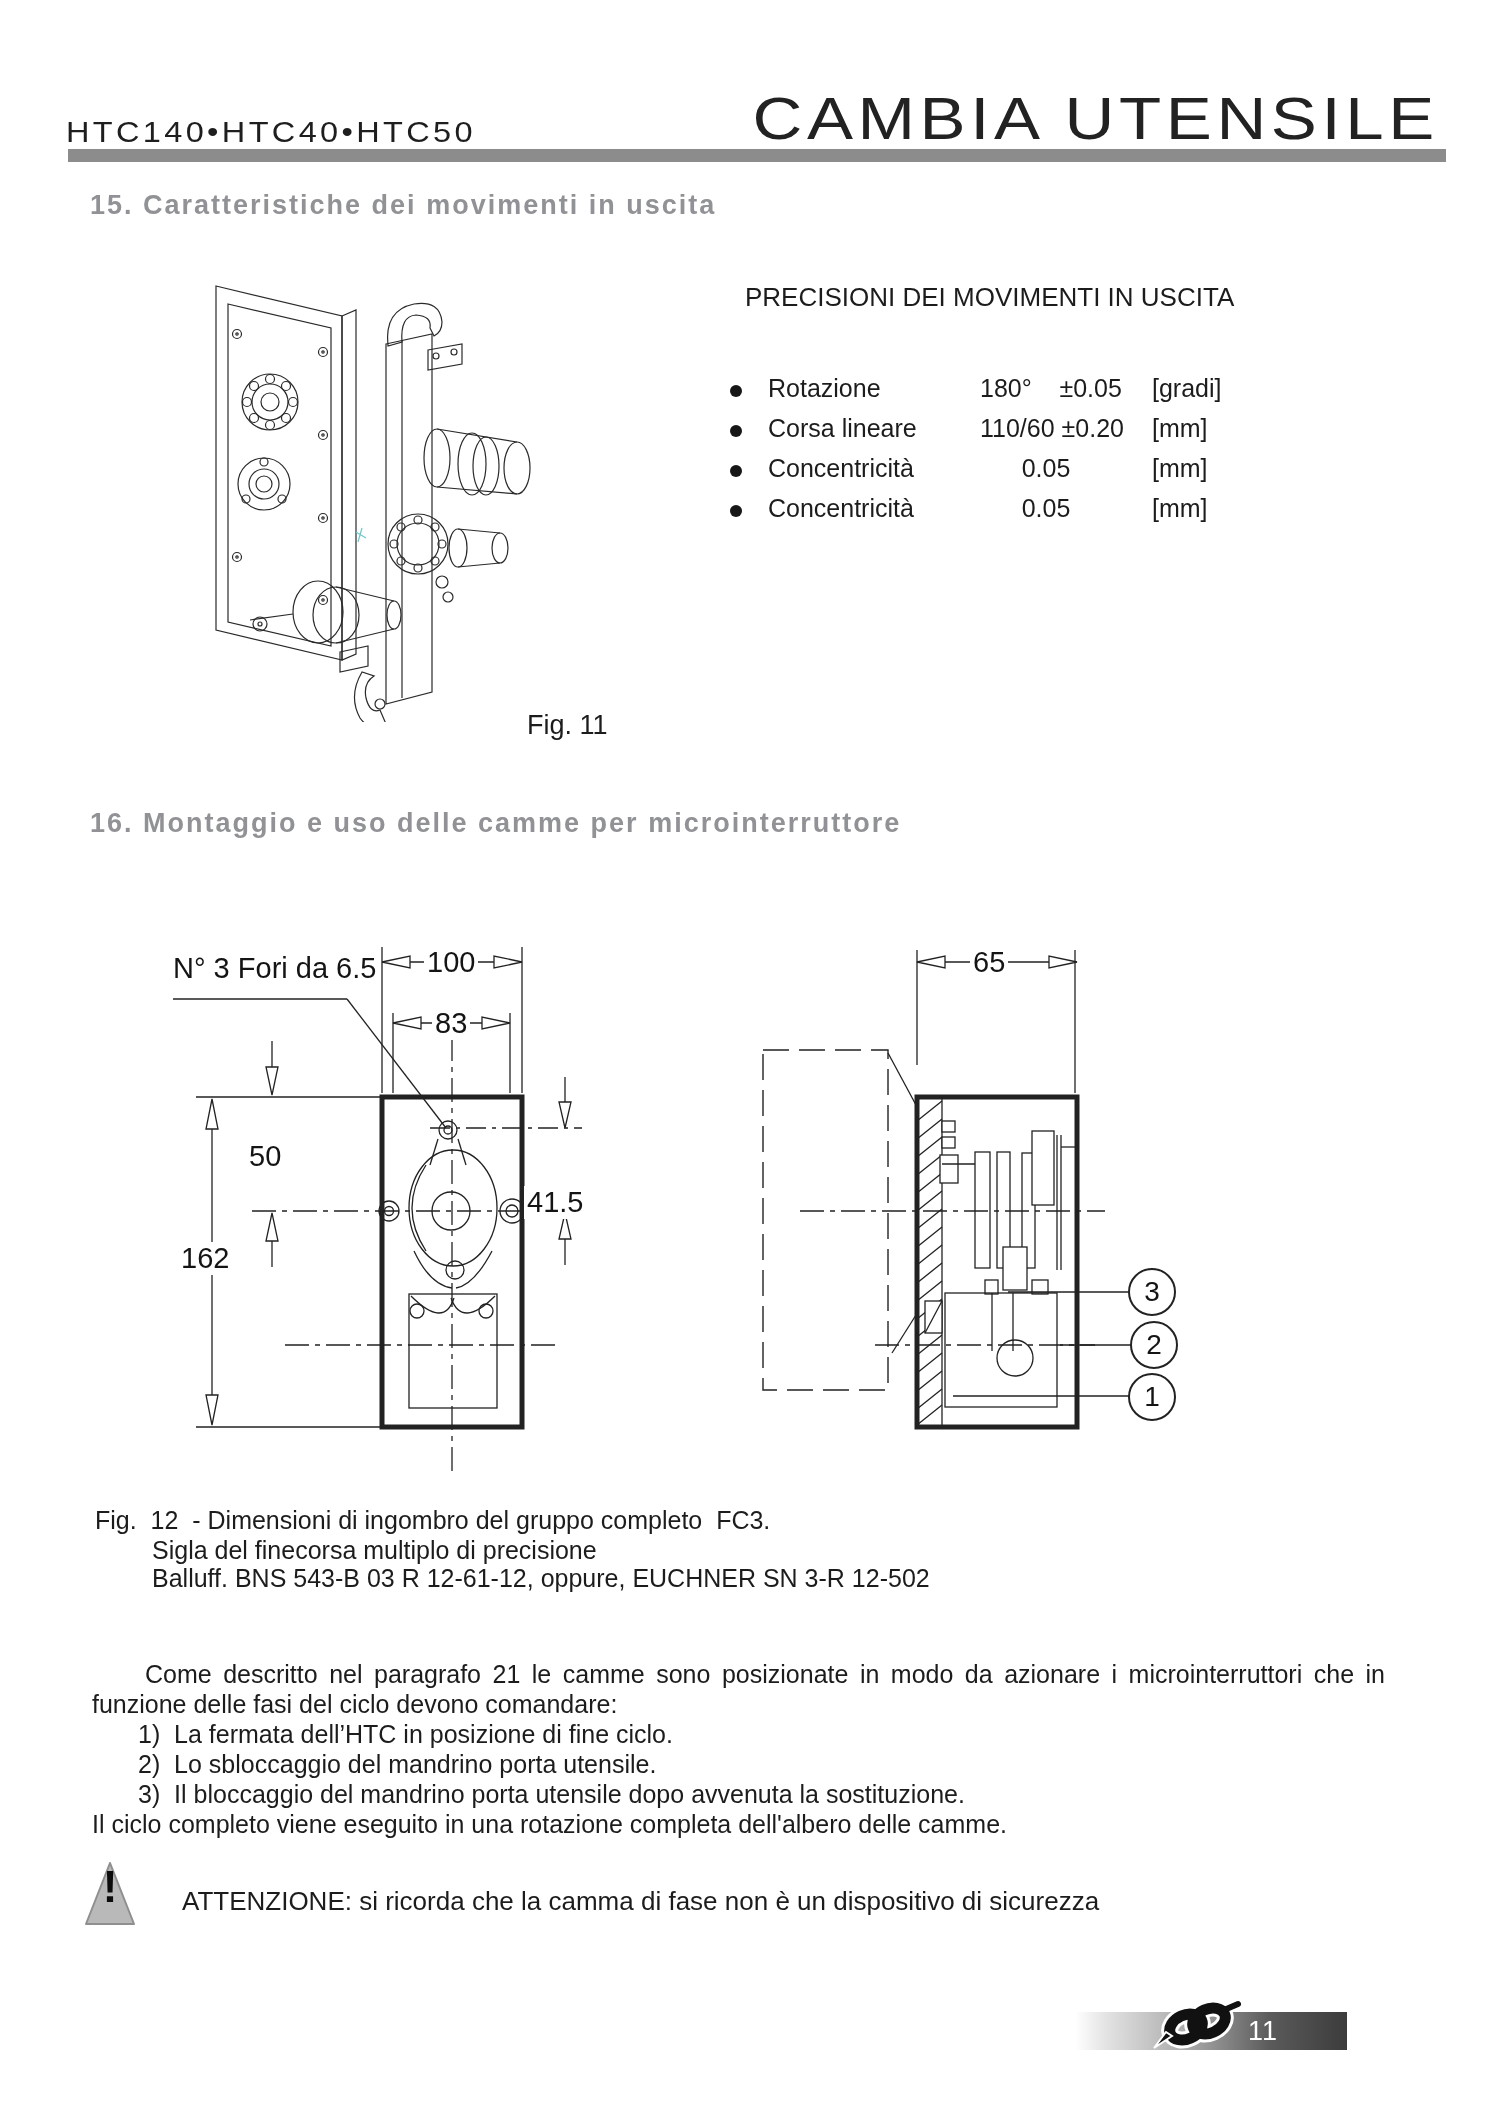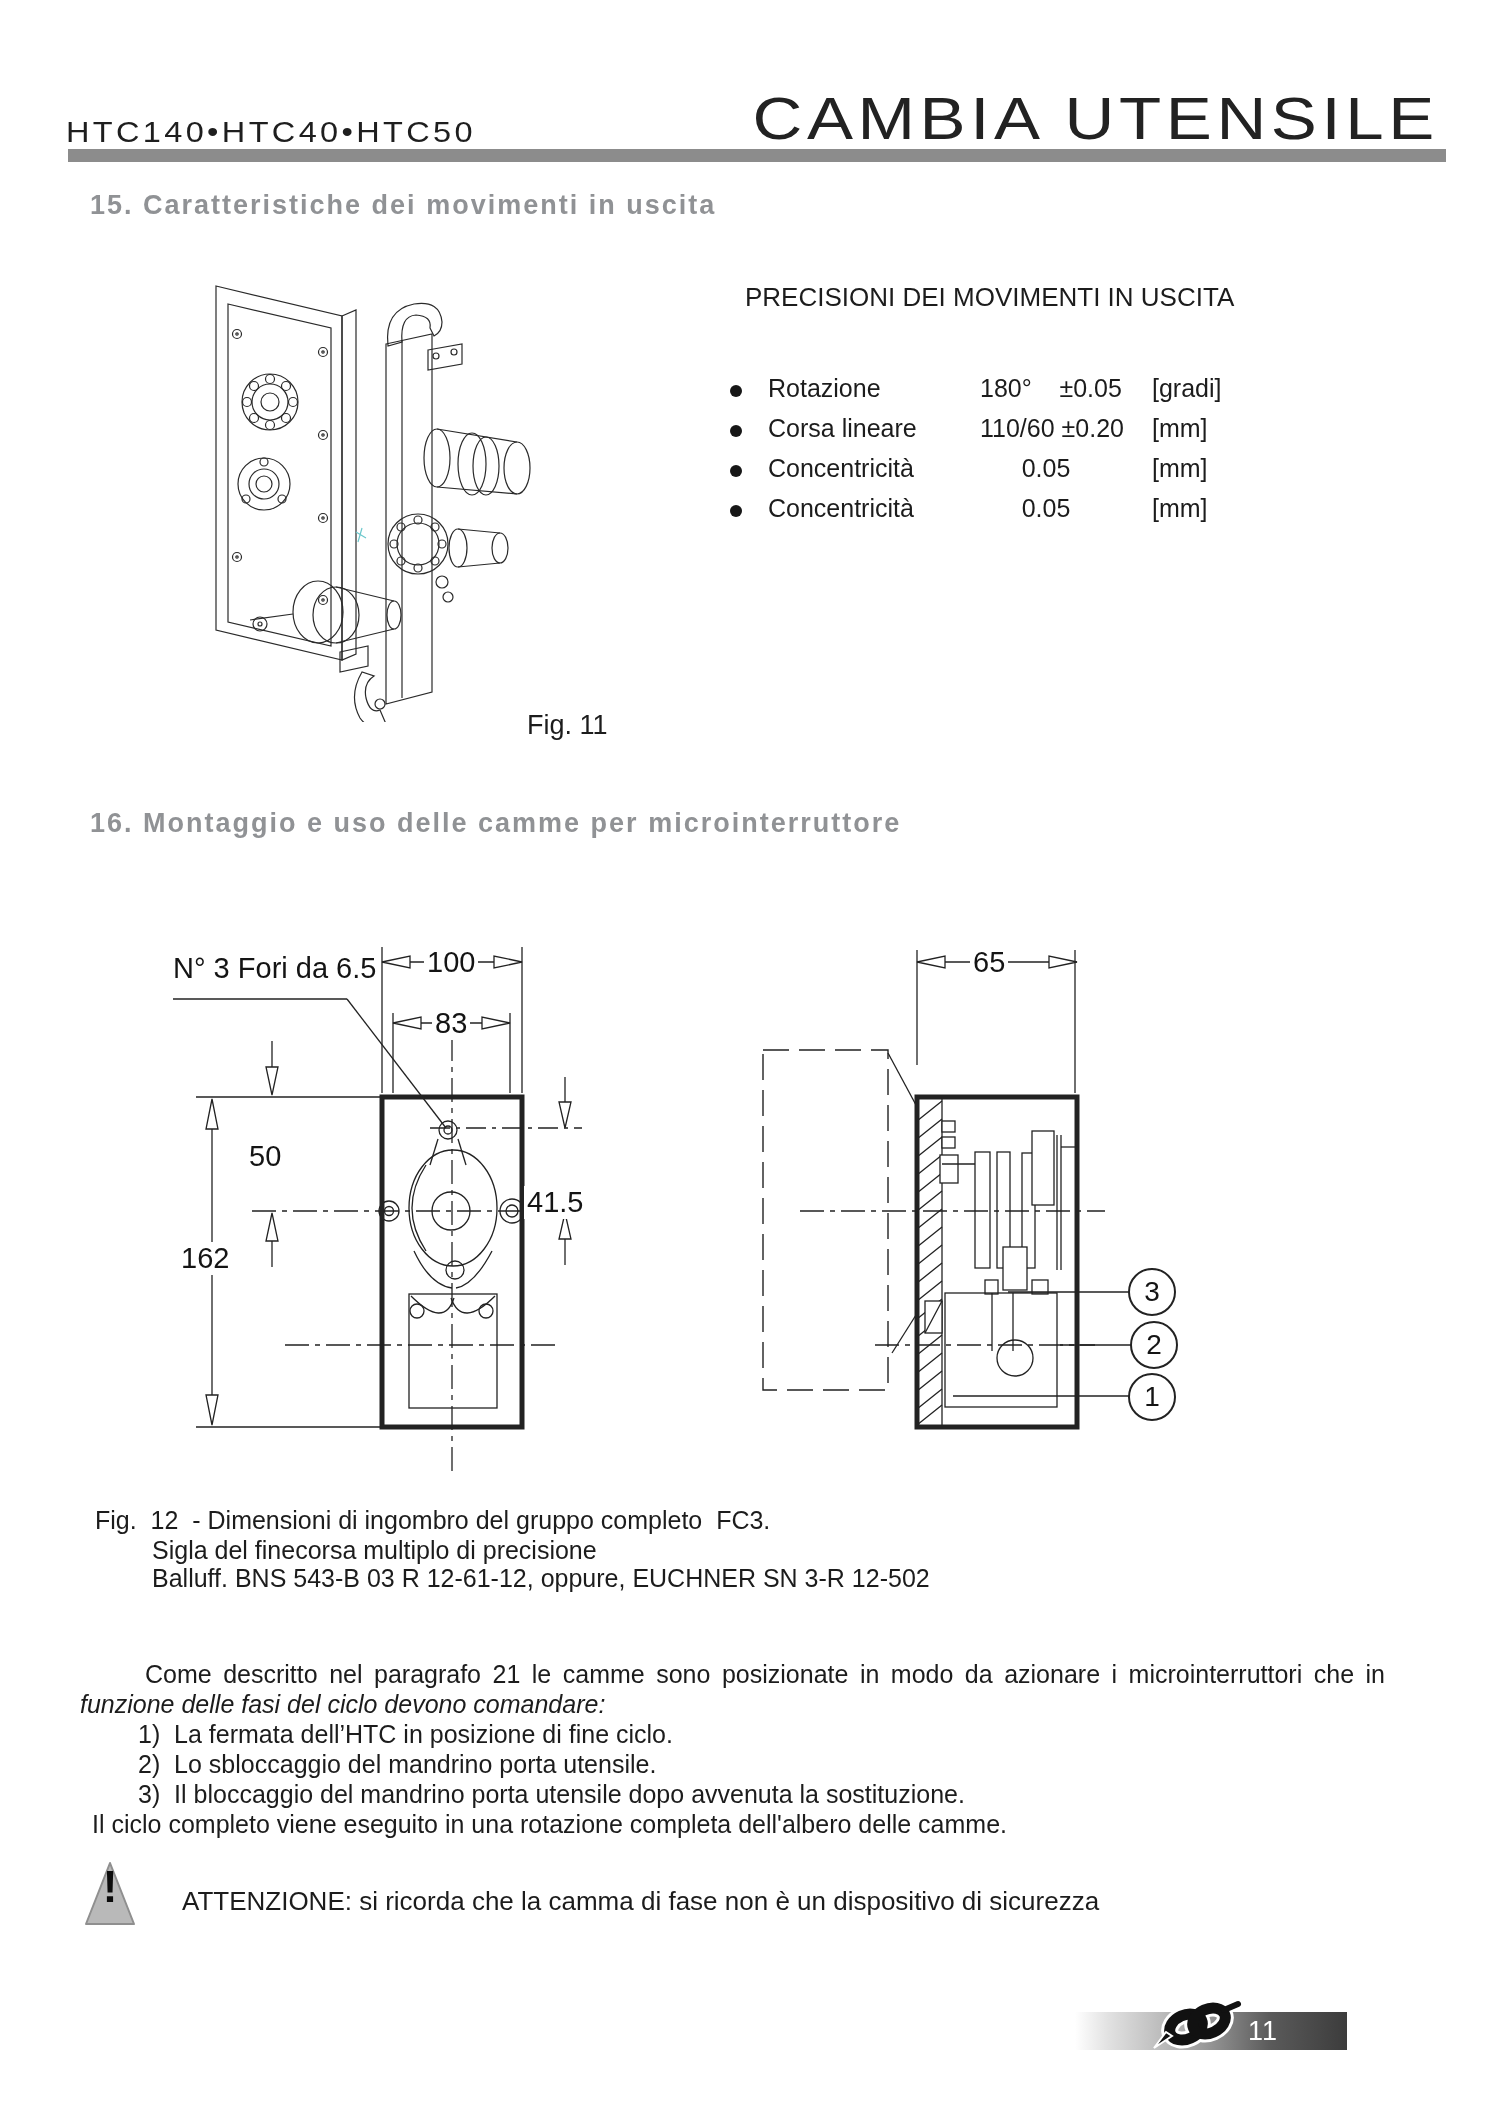--- a/index.html
+++ b/index.html
@@ -306,21 +306,21 @@
   <span class="dim" style="left:524px;top:1158px;margin-top:28px;">41.5</span>
   <span class="co" style="left:1129px;top:1276px;">3</span>
   <span class="co" style="left:1131px;top:1329px;">2</span>
   <span class="co" style="left:1129px;top:1381px;">1</span>
 
   <div class="abs cap pre" style="left:95px;top:1506px;">Fig.  12  - Dimensioni di ingombro del gruppo completo  FC3.</div>
   <div class="abs cap" style="left:152px;top:1536px;">Sigla del finecorsa multiplo di precisione</div>
   <div class="abs cap" style="left:152px;top:1564px;">Balluff. BNS 543-B 03 R 12-61-12, oppure, EUCHNER SN 3-R 12-502</div>
 
   <div class="abs body-line justify" style="left:145px;top:1660px;width:1240px;">Come descritto nel paragrafo 21 le camme sono posizionate in modo da azionare i microinterruttori che in</div>
-  <div class="abs body-line" style="left:80px;top:1690px;font-style:italic;">funzione delle fasi del ciclo devono comandare:</div>
+  <div class="abs body-line" style="left:92px;top:1690px;">funzione delle fasi del ciclo devono comandare:</div>
   <div class="abs body-line pre" style="left:138px;top:1720px;">1)  La fermata dell’HTC in posizione di fine ciclo.</div>
   <div class="abs body-line pre" style="left:138px;top:1750px;">2)  Lo sbloccaggio del mandrino porta utensile.</div>
   <div class="abs body-line pre" style="left:138px;top:1780px;">3)  Il bloccaggio del mandrino porta utensile dopo avvenuta la sostituzione.</div>
   <div class="abs body-line" style="left:92px;top:1810px;">Il ciclo completo viene eseguito in una rotazione completa dell'albero delle camme.</div>
 
   <div class="abs" style="left:84px;top:1860px;">
     <svg width="52" height="68" viewBox="0 0 52 68">
       <polygon points="26,3 50,64 2,64" fill="#b9b9b9" stroke="#8f8f8f" stroke-width="2" stroke-linejoin="round"></polygon>
     </svg>
   </div>

